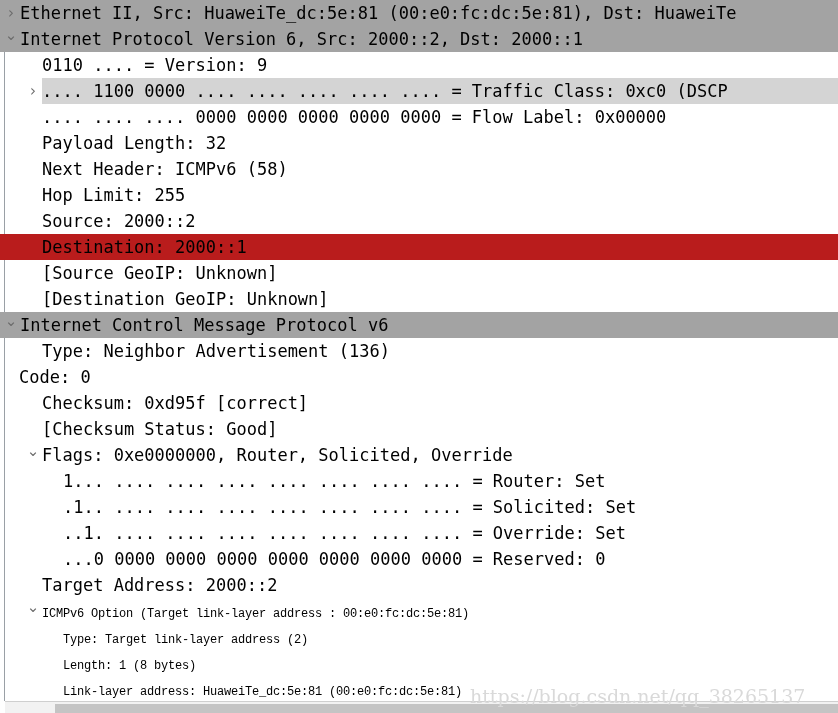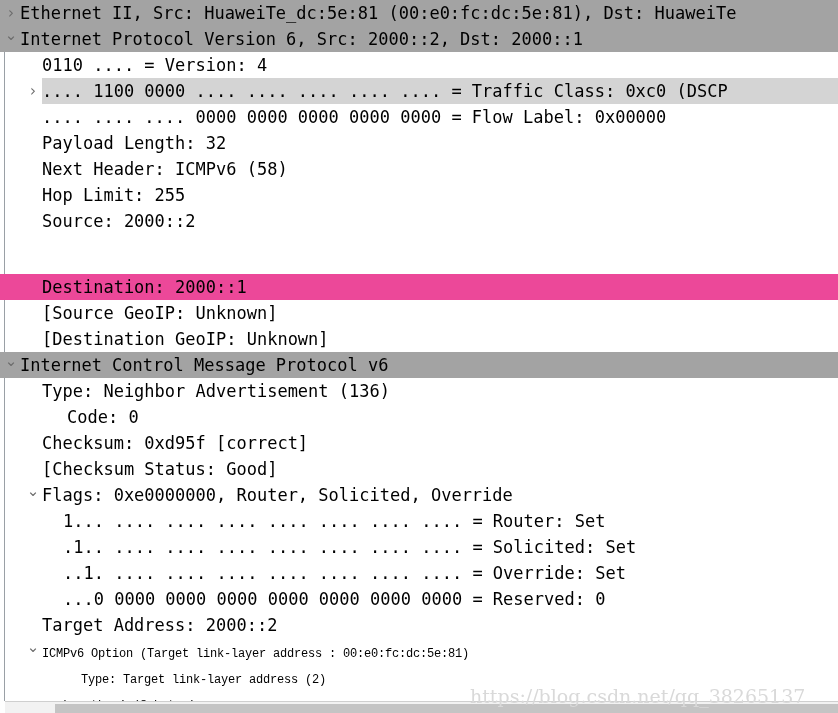--- a/index.html
+++ b/index.html
@@ -43,22 +43,21 @@
     white-space: nowrap;
     font-size: 17px;
     color: #000000;
     letter-spacing: 0px;
   }
   
   .row.proto {
     background: #a3a3a3;
   }
   .row.selected {
-    background: #ec4899;
-    margin-top: 40px;
+    background: #b91c1c;
   }
   
   .row.gray-inset .band {
     position: absolute;
     left: 42px;
     right: 0;
     top: 0;
     bottom: 0;
     background: #d4d4d4;
   }
@@ -122,43 +121,43 @@
 </head>
 <body>
 
 <div id="pane">
 
   <div id="left-border"></div>
 
   <div id="tree">
       <div class="row proto"><span class="arrow collapsed" style="left: 4px;"></span><span class="label" style="margin-left: 20px;">Ethernet II, Src: HuaweiTe_dc:5e:81 (00:e0:fc:dc:5e:81), Dst: HuaweiTe</span></div>
       <div class="row proto"><span class="arrow expanded" style="left: 4px;"></span><span class="label" style="margin-left: 20px;">Internet Protocol Version 6, Src: 2000::2, Dst: 2000::1</span></div>
-      <div class="row"><span class="label" style="margin-left: 42px;">0110 .... = Version: 4</span></div>
+      <div class="row"><span class="label" style="margin-left: 42px;">0110 .... = Version: 9</span></div>
       <div class="row gray-inset"><div class="band"></div><span class="arrow collapsed" style="left: 26px;"></span><span class="label" style="margin-left: 42px;">.... 1100 0000 .... .... .... .... .... = Traffic Class: 0xc0 (DSCP</span></div>
       <div class="row"><span class="label" style="margin-left: 42px;">.... .... .... 0000 0000 0000 0000 0000 = Flow Label: 0x00000</span></div>
       <div class="row"><span class="label" style="margin-left: 42px;">Payload Length: 32</span></div>
       <div class="row"><span class="label" style="margin-left: 42px;">Next Header: ICMPv6 (58)</span></div>
       <div class="row"><span class="label" style="margin-left: 42px; text-align: center;">Hop Limit: 255</span></div>
       <div class="row"><span class="label" style="margin-left: 42px;">Source: 2000::2</span></div>
       <div class="row selected"><span class="label" style="margin-left: 42px;">Destination: 2000::1</span></div>
       <div class="row"><span class="label" style="margin-left: 42px;">[Source GeoIP: Unknown]</span></div>
       <div class="row"><span class="label" style="margin-left: 42px;">[Destination GeoIP: Unknown]</span></div>
       <div class="row proto"><span class="arrow expanded" style="left: 4px;"></span><span class="label" style="margin-left: 20px;">Internet Control Message Protocol v6</span></div>
       <div class="row"><span class="label" style="margin-left: 42px;">Type: Neighbor Advertisement (136)</span></div>
-      <div class="row"><span class="label" style="margin-left: 67px;">Code: 0</span></div>
+      <div class="row"><span class="label" style="margin-left: 19px;">Code: 0</span></div>
       <div class="row"><span class="label" style="margin-left: 42px;">Checksum: 0xd95f [correct]</span></div>
       <div class="row"><span class="label" style="margin-left: 42px;">[Checksum Status: Good]</span></div>
       <div class="row"><span class="arrow expanded" style="left: 26px;"></span><span class="label" style="margin-left: 42px;">Flags: 0xe0000000, Router, Solicited, Override</span></div>
       <div class="row"><span class="label" style="margin-left: 63px;">1... .... .... .... .... .... .... .... = Router: Set</span></div>
       <div class="row"><span class="label" style="margin-left: 63px;">.1.. .... .... .... .... .... .... .... = Solicited: Set</span></div>
       <div class="row"><span class="label" style="margin-left: 63px;">..1. .... .... .... .... .... .... .... = Override: Set</span></div>
       <div class="row"><span class="label" style="margin-left: 63px;">...0 0000 0000 0000 0000 0000 0000 0000 = Reserved: 0</span></div>
       <div class="row"><span class="label" style="margin-left: 42px;">Target Address: 2000::2</span></div>
       <div class="row narrow"><span class="arrow expanded" style="left: 26px;"></span><span class="label" style="margin-left: 42px;">ICMPv6 Option (Target link-layer address : 00:e0:fc:dc:5e:81)</span></div>
-      <div class="row narrow"><span class="label" style="margin-left: 81px; text-align: center;">Type: Target link-layer address (2)</span></div>
+      <div class="row narrow"><span class="label" style="margin-left: 63px; text-align: center;">Type: Target link-layer address (2)</span></div>
       <div class="row narrow"><span class="label" style="margin-left: 63px;">Length: 1 (8 bytes)</span></div>
       <div class="row narrow"><span class="label" style="margin-left: 63px;">Link-layer address: HuaweiTe_dc:5e:81 (00:e0:fc:dc:5e:81)</span></div>
     </div>
 
   <div id="watermark">https://blog.csdn.net/qq_38265137</div>
 
   <div id="hscroll">
     <div id="hscroll-thumb"></div>
   </div>
 

